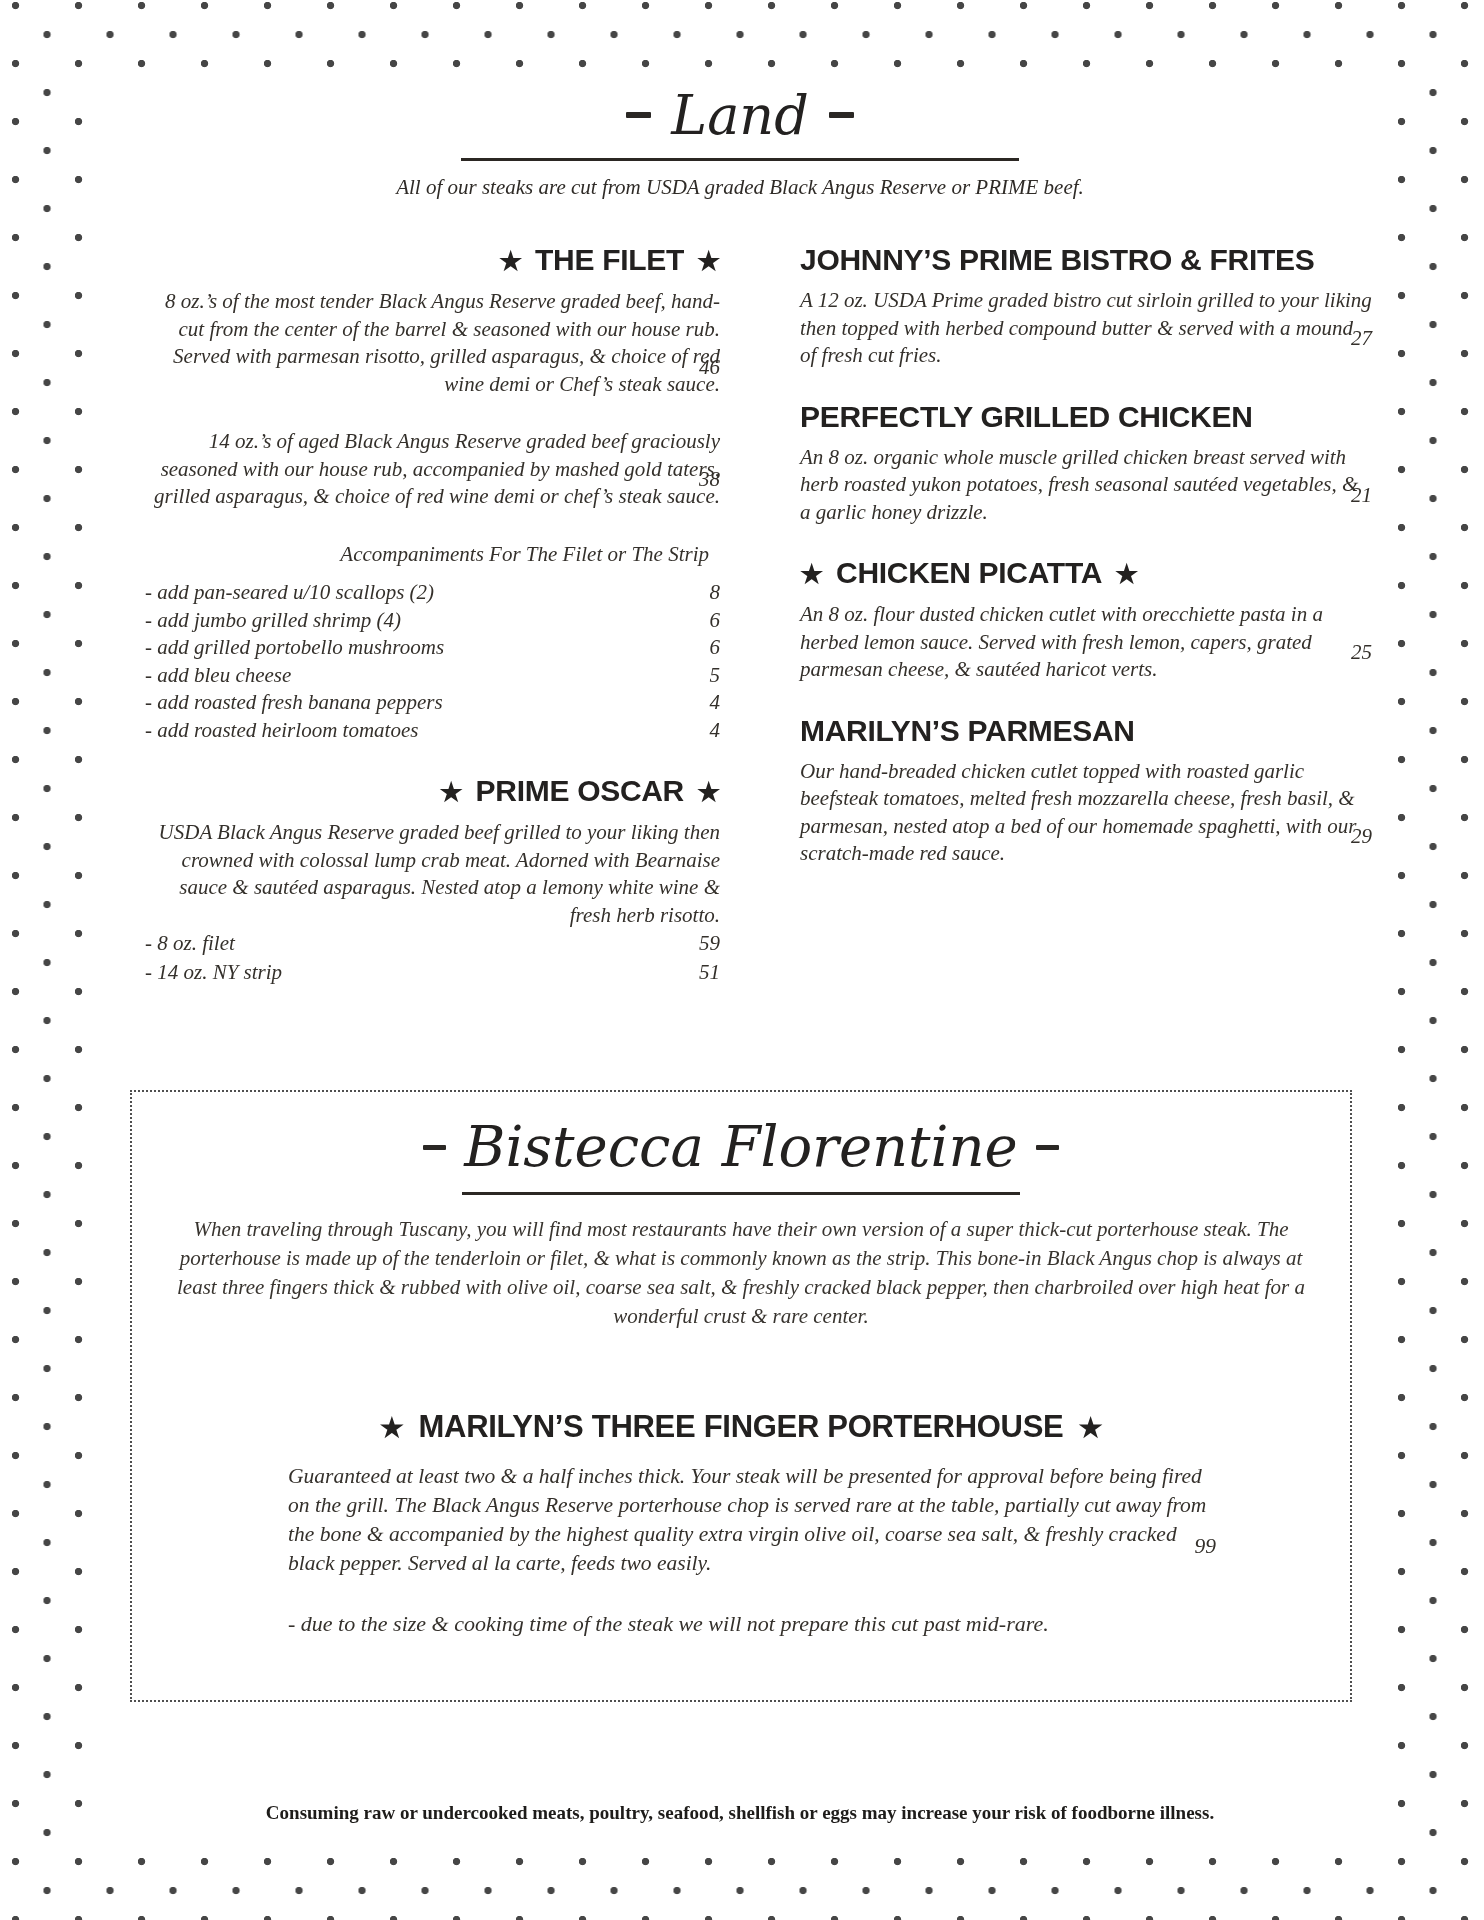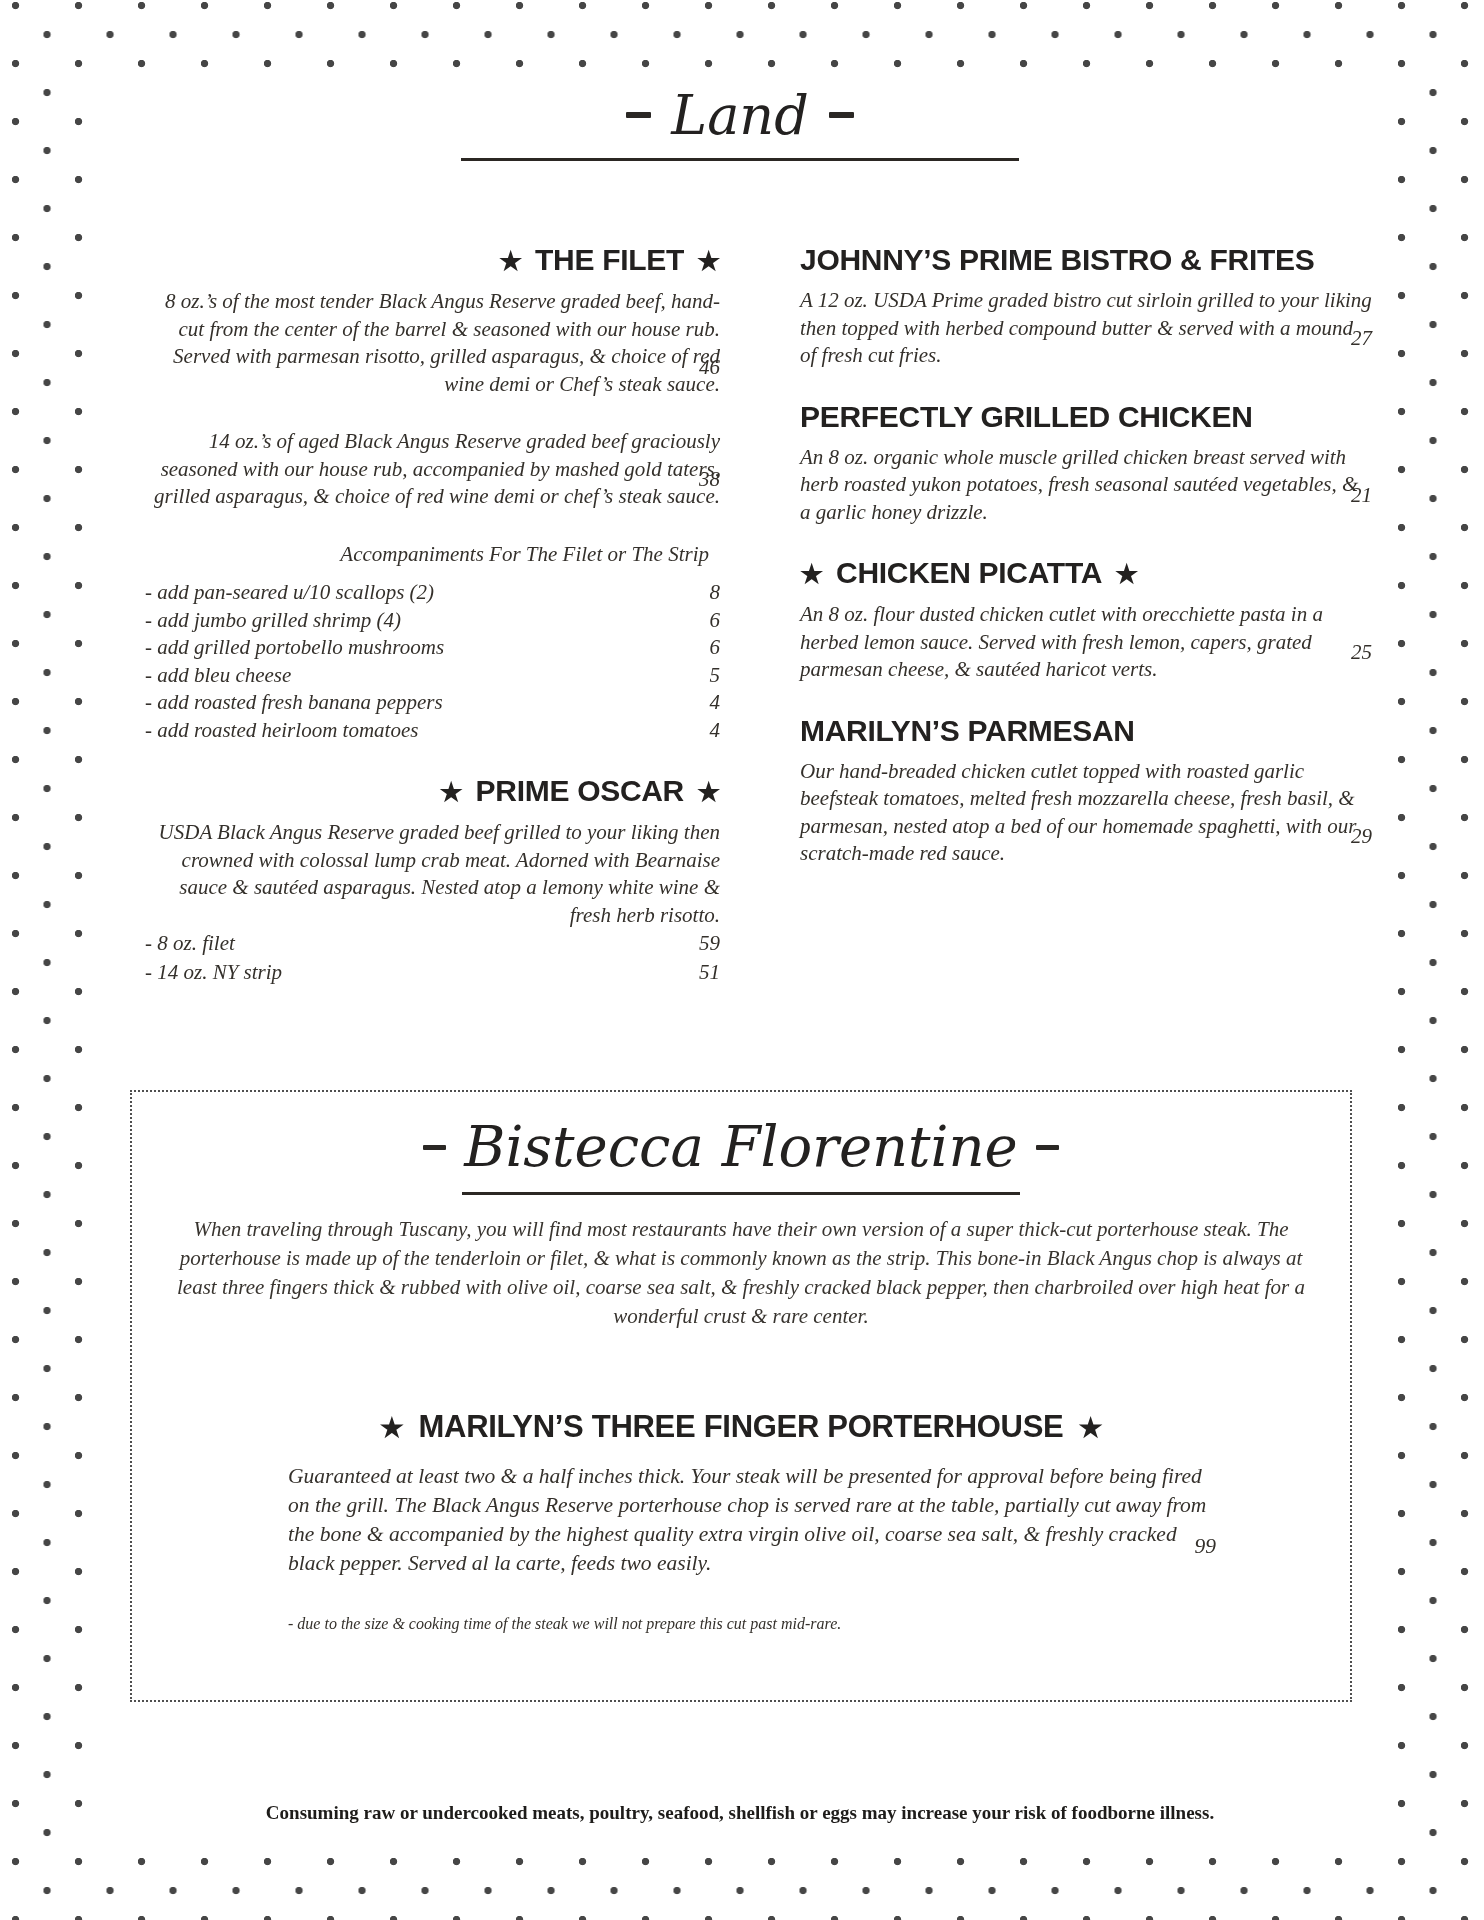--- a/index.html
+++ b/index.html
@@ -44,35 +44,36 @@
 
   
   .bistecca { position:absolute; left:130px; top:1090px; width:1218px; height:608px; border:2px dotted #4f4f4f; }
   .bis-title { margin-top:22px; text-align:center; font-family:"DejaVu Serif", serif; font-style:italic; font-size:56px; line-height:66px; color:#232120; white-space:nowrap; }
   .bis-title .dash { width:23px; height:5px; margin:0 18px 8px 18px; }
   .bis-rule { width:558px; height:3px; background:#2b2723; margin:12px auto 20px auto; }
   .bis-intro { width:1160px; margin:16px auto; text-align:center; font-style:italic; font-size:21px; line-height:29px; color:#38342f; }
   .bis-heading { margin:78px 0 0 0; text-align:center; font-family:"Liberation Sans", sans-serif; font-weight:700; font-size:31px; line-height:36px; letter-spacing:-0.3px; color:#232120; }
   .bis-heading .star { font-size:27px; margin:0 15px; }
   .bis-desc { position:relative; width:928px; margin:16px 0 0 156px; font-style:italic; font-size:21.5px; line-height:29px; }
-  .bis-note { margin:32px 0 0 156px; font-style:italic; font-size:16px; line-height:27px; }
+  .bis-note { margin:32px 0 0 156px; font-style:italic; font-size:22px; line-height:27px; }
 
   
   .footer { position:absolute; left:86px; top:1802px; width:1308px; text-align:center;
     font-family:"Liberation Serif", serif; font-weight:700; font-size:19px; color:#1e1c1a; }
 </style>
 </head>
 <body>
 
 <div class="page">
   <div class="content-mask"></div>
 
   <div class="header">
     <div class="land-title"><span class="dash"></span><span>Land</span><span class="dash"></span></div>
     <div class="header-rule"></div>
+    <div class="subtitle">All of our steaks are cut from USDA graded Black Angus Reserve or PRIME beef.</div>
   </div>
 
   <div class="col col-left" id="col-left">
       <div class="menu-item">
         <h3 class="item-name"><span class="star lead">★</span><span class="name-text">THE FILET</span><span class="star tail">★</span></h3>
         <p class="item-desc">8 oz.’s of the most tender Black Angus Reserve graded beef, hand-cut from the center of the barrel &amp; seasoned with our house rub. Served with parmesan risotto, grilled asparagus, &amp; choice of red wine demi or Chef’s steak sauce.<span class="price">46</span></p>
       </div>
       <div class="menu-item">
         <p class="item-desc">14 oz.’s of aged Black Angus Reserve graded beef graciously seasoned with our house rub, accompanied by mashed gold taters, grilled asparagus, &amp; choice of red wine demi or chef’s steak sauce.<span class="price">38</span></p>
       </div>

